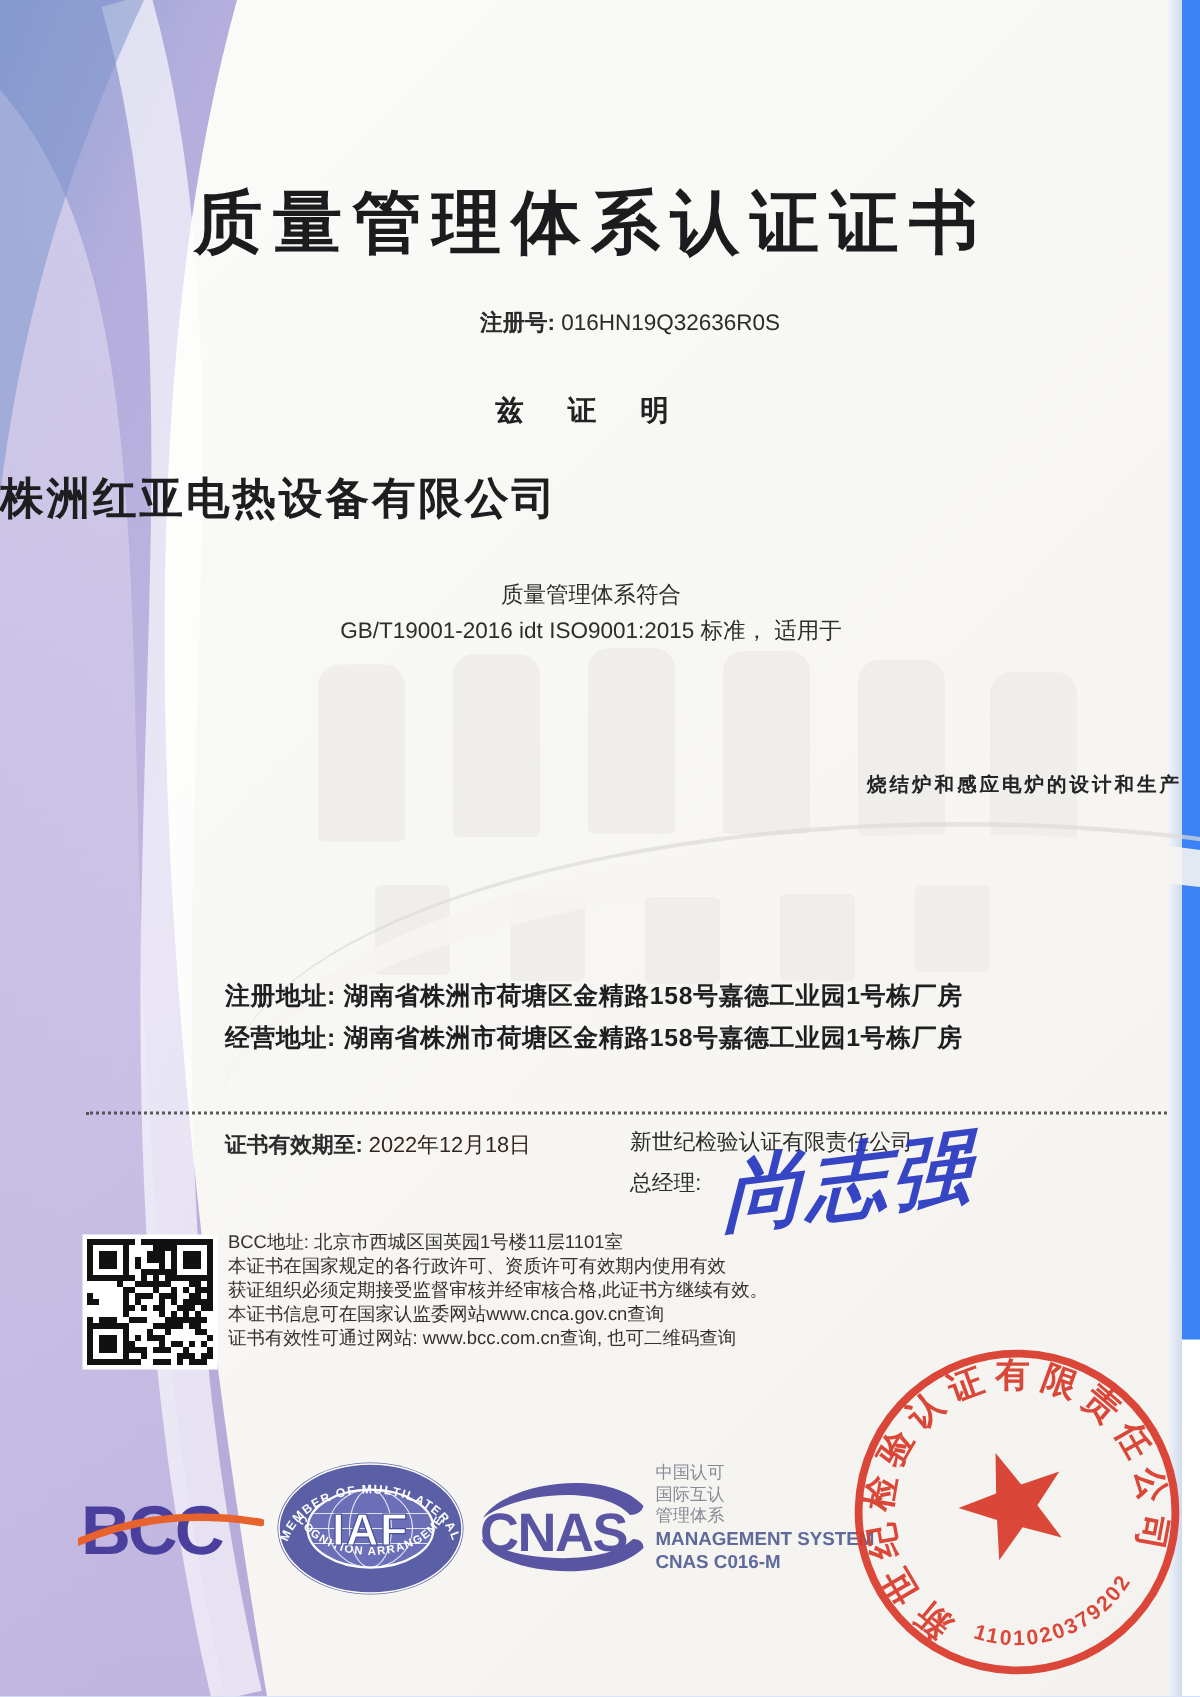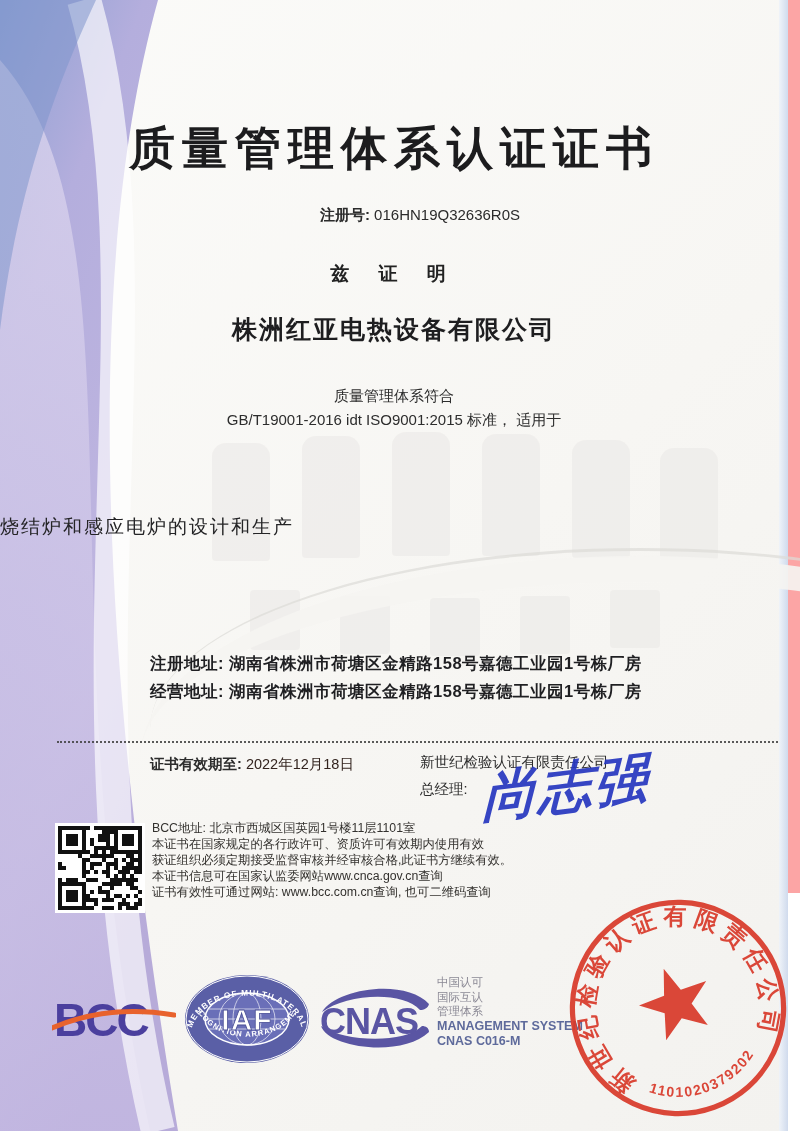--- a/index.html
+++ b/index.html
@@ -1,38 +1,38 @@
 <!DOCTYPE html>
 <html><head>
 <meta charset="utf-8">
 <style>
   html,body{margin:0;padding:0;background:#ffffff;}
   body{font-family:"Liberation Sans", sans-serif; color:#2e2c2a; width:800px; height:1131px; position:relative; overflow:hidden;}
-  .page{position:absolute; left:0; top:0; width:800px; height:893px; background:#fca5a5;}
+  .page{position:absolute; left:0; top:0; width:800px; height:893px; background:#3b82f6;}
   .cert{position:absolute; left:0; top:0; width:788px; height:1131px;
         background:linear-gradient(135deg,#fbfbf9 0%,#f7f6f3 55%,#f3f2ef 100%);}
   .edge-blue{position:absolute; right:0; top:0; width:9px; height:100%;
         background:linear-gradient(to right,#eef3fa,#c9d6ec); opacity:.85;}
   
   .swoosh{position:absolute; left:0; top:0; width:210px; height:1131px;}
   
   .wm{position:absolute; background:#e9e8e5; opacity:.55; border-radius:14px 14px 4px 4px;}
   .wm-arc{position:absolute; border:0 solid transparent; border-top:26px solid #f6f5f2; border-radius:50%; opacity:.9;}
   .wm-line{position:absolute; border-top:3px solid #dddcd8; border-radius:50%; opacity:.7;}
   
   .title{position:absolute; left:0; top:118px; width:100%; text-align:center;
          font-family:"Liberation Serif", serif; font-weight:bold; font-size:46px;
          letter-spacing:7px; color:#1c1c1e;}
   .regline{position:absolute; width:100%; text-align:center; font-size:15px; color:#2b2b2b;}
   .regline .lab{font-weight:bold;}
   .certify{position:absolute; top:261px; width:100%; text-align:center; font-size:19px; letter-spacing:12px; color:#222; font-weight:600;}
-  .company{position:absolute; top:313px; width:100%; text-align:center; font-size:25px; font-weight:bold; letter-spacing:2px; color:#1e1e20;}
+  .company{position:absolute; top:313px; width:100%; text-align:left; font-size:29px; font-weight:bold; letter-spacing:2px; color:#1e1e20;}
   .sysline{position:absolute; top:387px; width:100%; text-align:center; font-size:15px; color:#2d2d2d;}
   .stdline{position:absolute; top:411px; width:100%; text-align:center; font-size:15px; color:#2d2d2d;}
-  .scope{position:absolute; top:514px; width:100%; text-align:left; font-size:19px; font-weight:400; letter-spacing:2px; color:#242426;}
+  .scope{position:absolute; top:514px; width:100%; text-align:right; font-size:13px; font-weight:700; letter-spacing:2px; color:#242426;}
   .addr{position:absolute; left:150px; font-size:16.5px; font-weight:bold; color:#1f1f22; letter-spacing:.5px;}
   .dotline{position:absolute; left:57px; right:10px; top:741px; border-top:2px dotted #3f3f3f; opacity:.85;}
   .dates{position:absolute; left:150px; top:751px; font-size:14.5px; line-height:27px; color:#33241f;}
   .dates .lab{font-weight:bold; color:#2c2c2c;}
   .issuer{position:absolute; left:420px; top:749px; font-size:14.5px; line-height:27px; color:#2c2c2c;}
   .sig{position:absolute; left:482px; top:752px; font-size:54px; color:#2637c0;
        font-family:"DejaVu Serif", serif; font-style:italic; font-weight:bold;
        transform:rotate(-7deg) skewX(-8deg); letter-spacing:2px; opacity:.92;}
   .qr{position:absolute; left:55px; top:823px; width:90px; height:90px; background:#fff; padding:3px; box-sizing:border-box;}
   .notes{position:absolute; left:152px; top:820px; width:480px; font-size:12.3px; line-height:16px; color:#33312e;}

